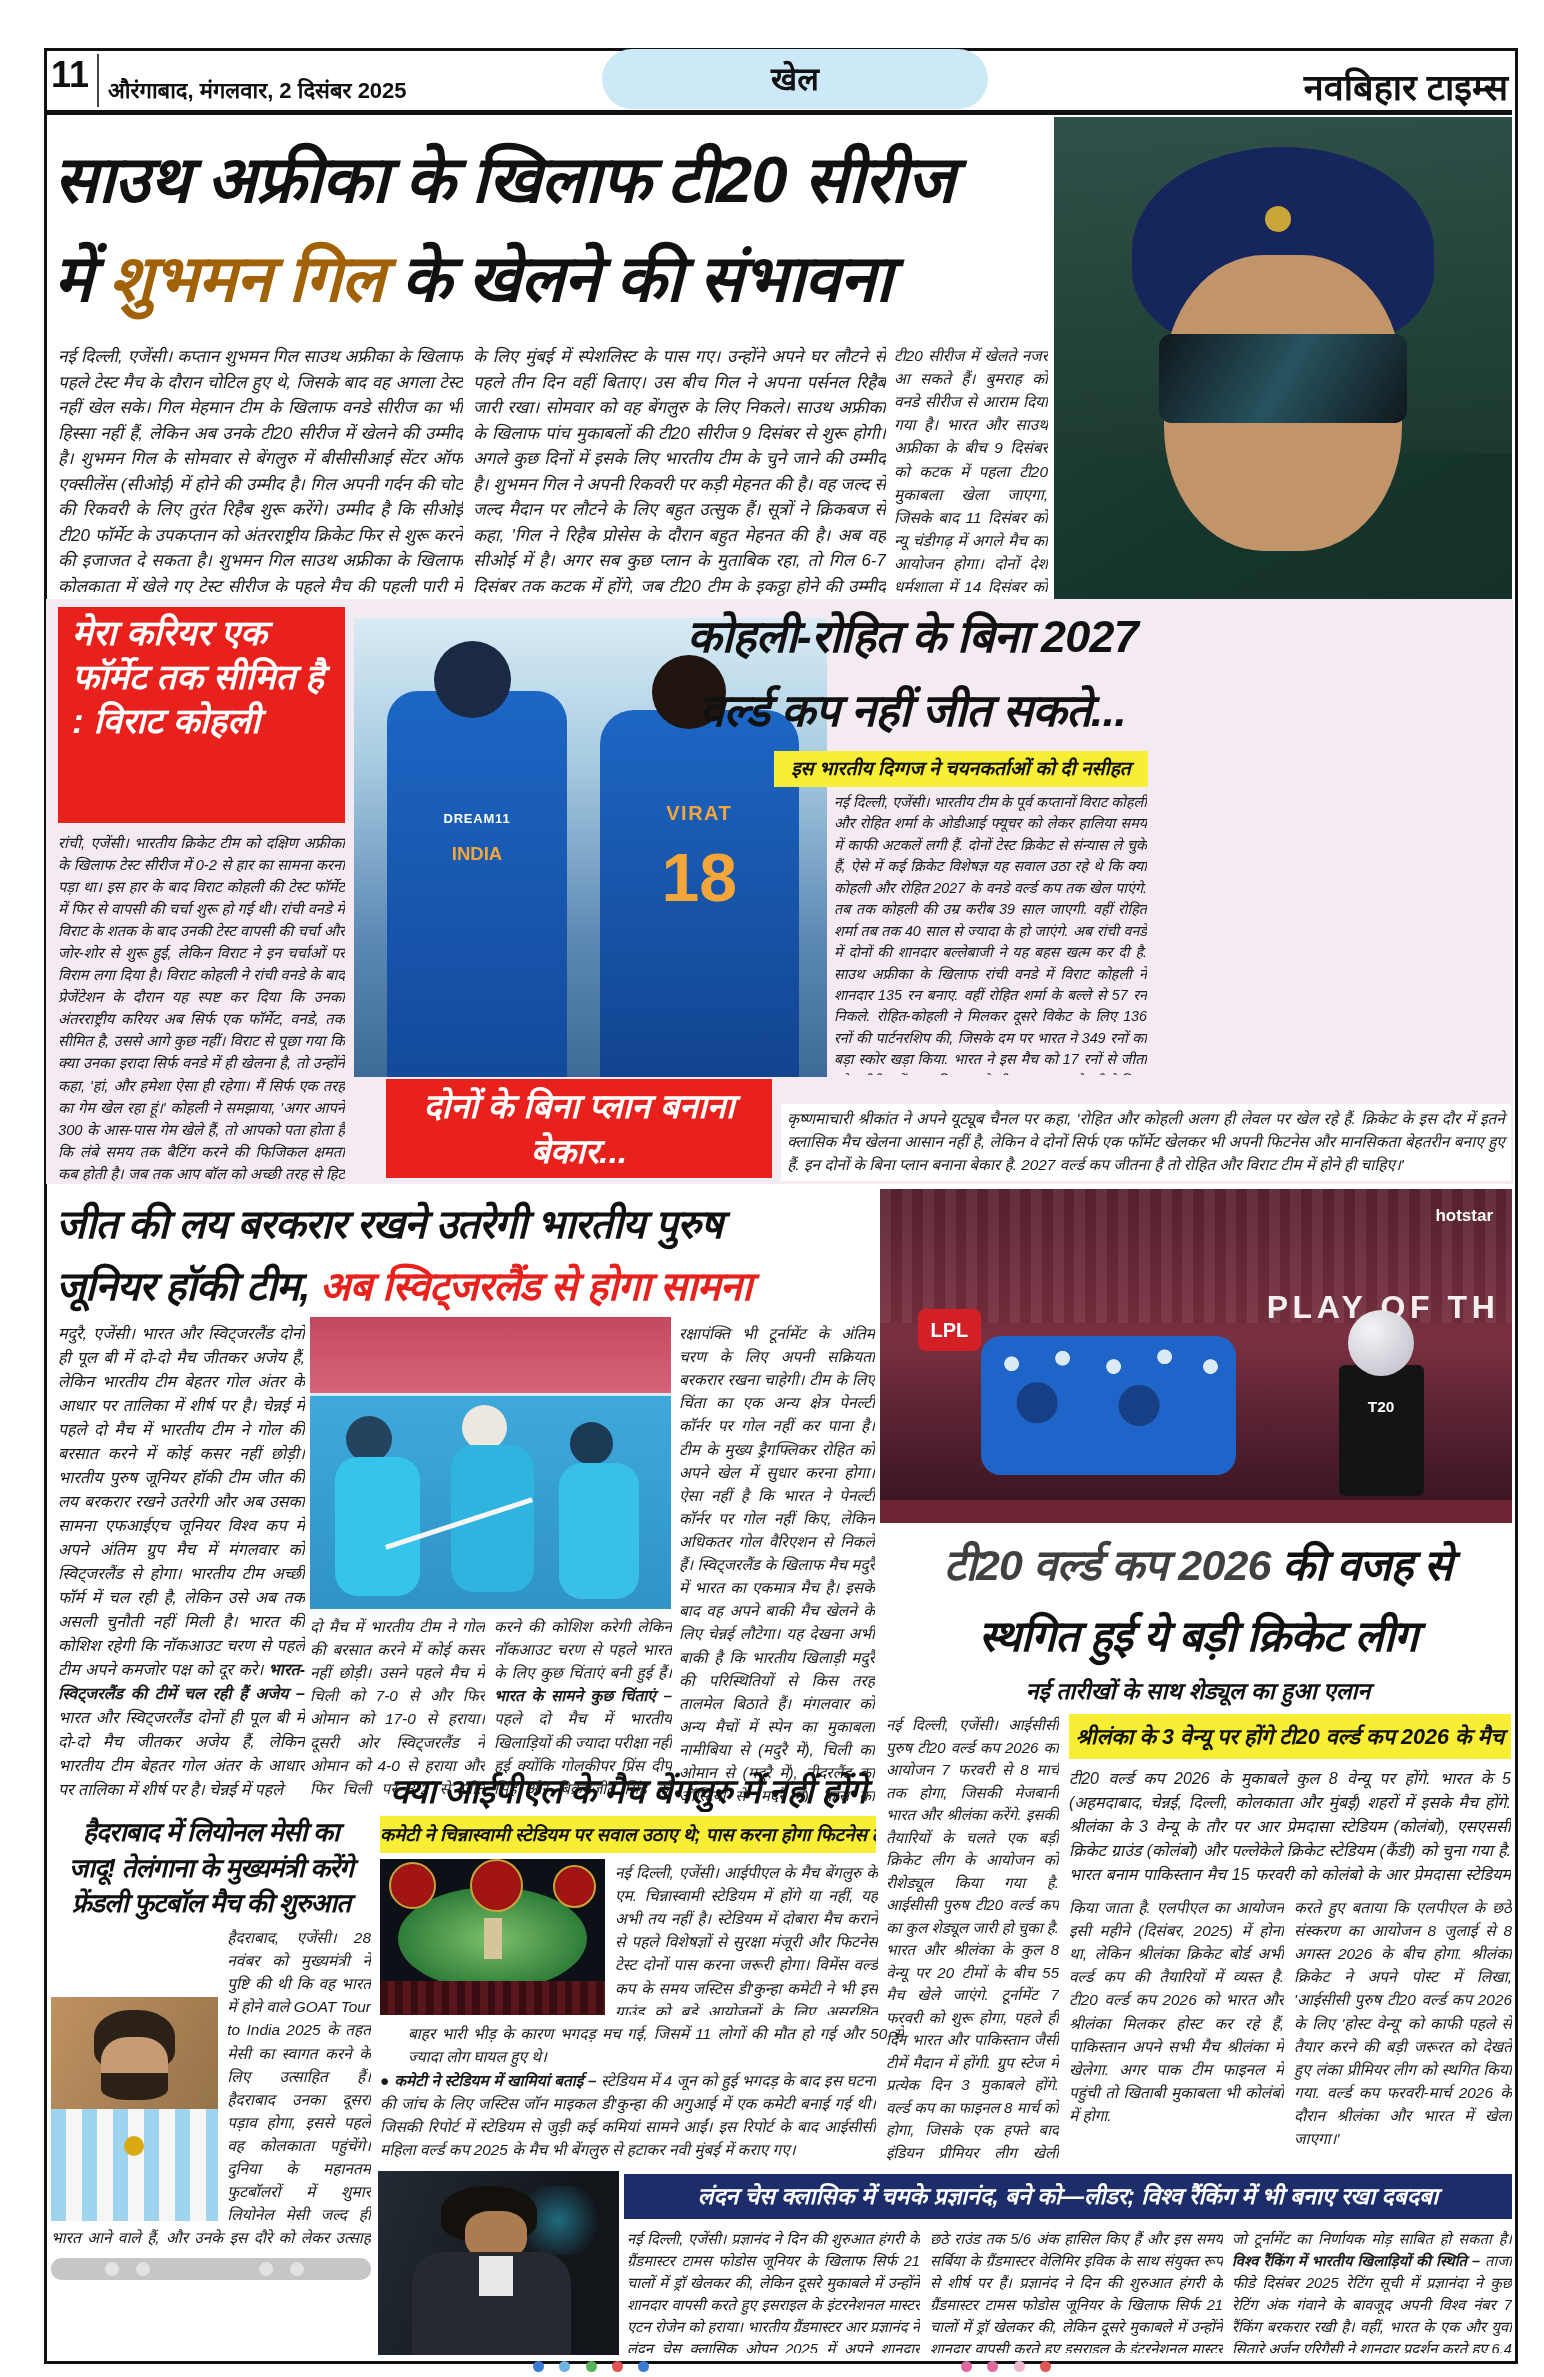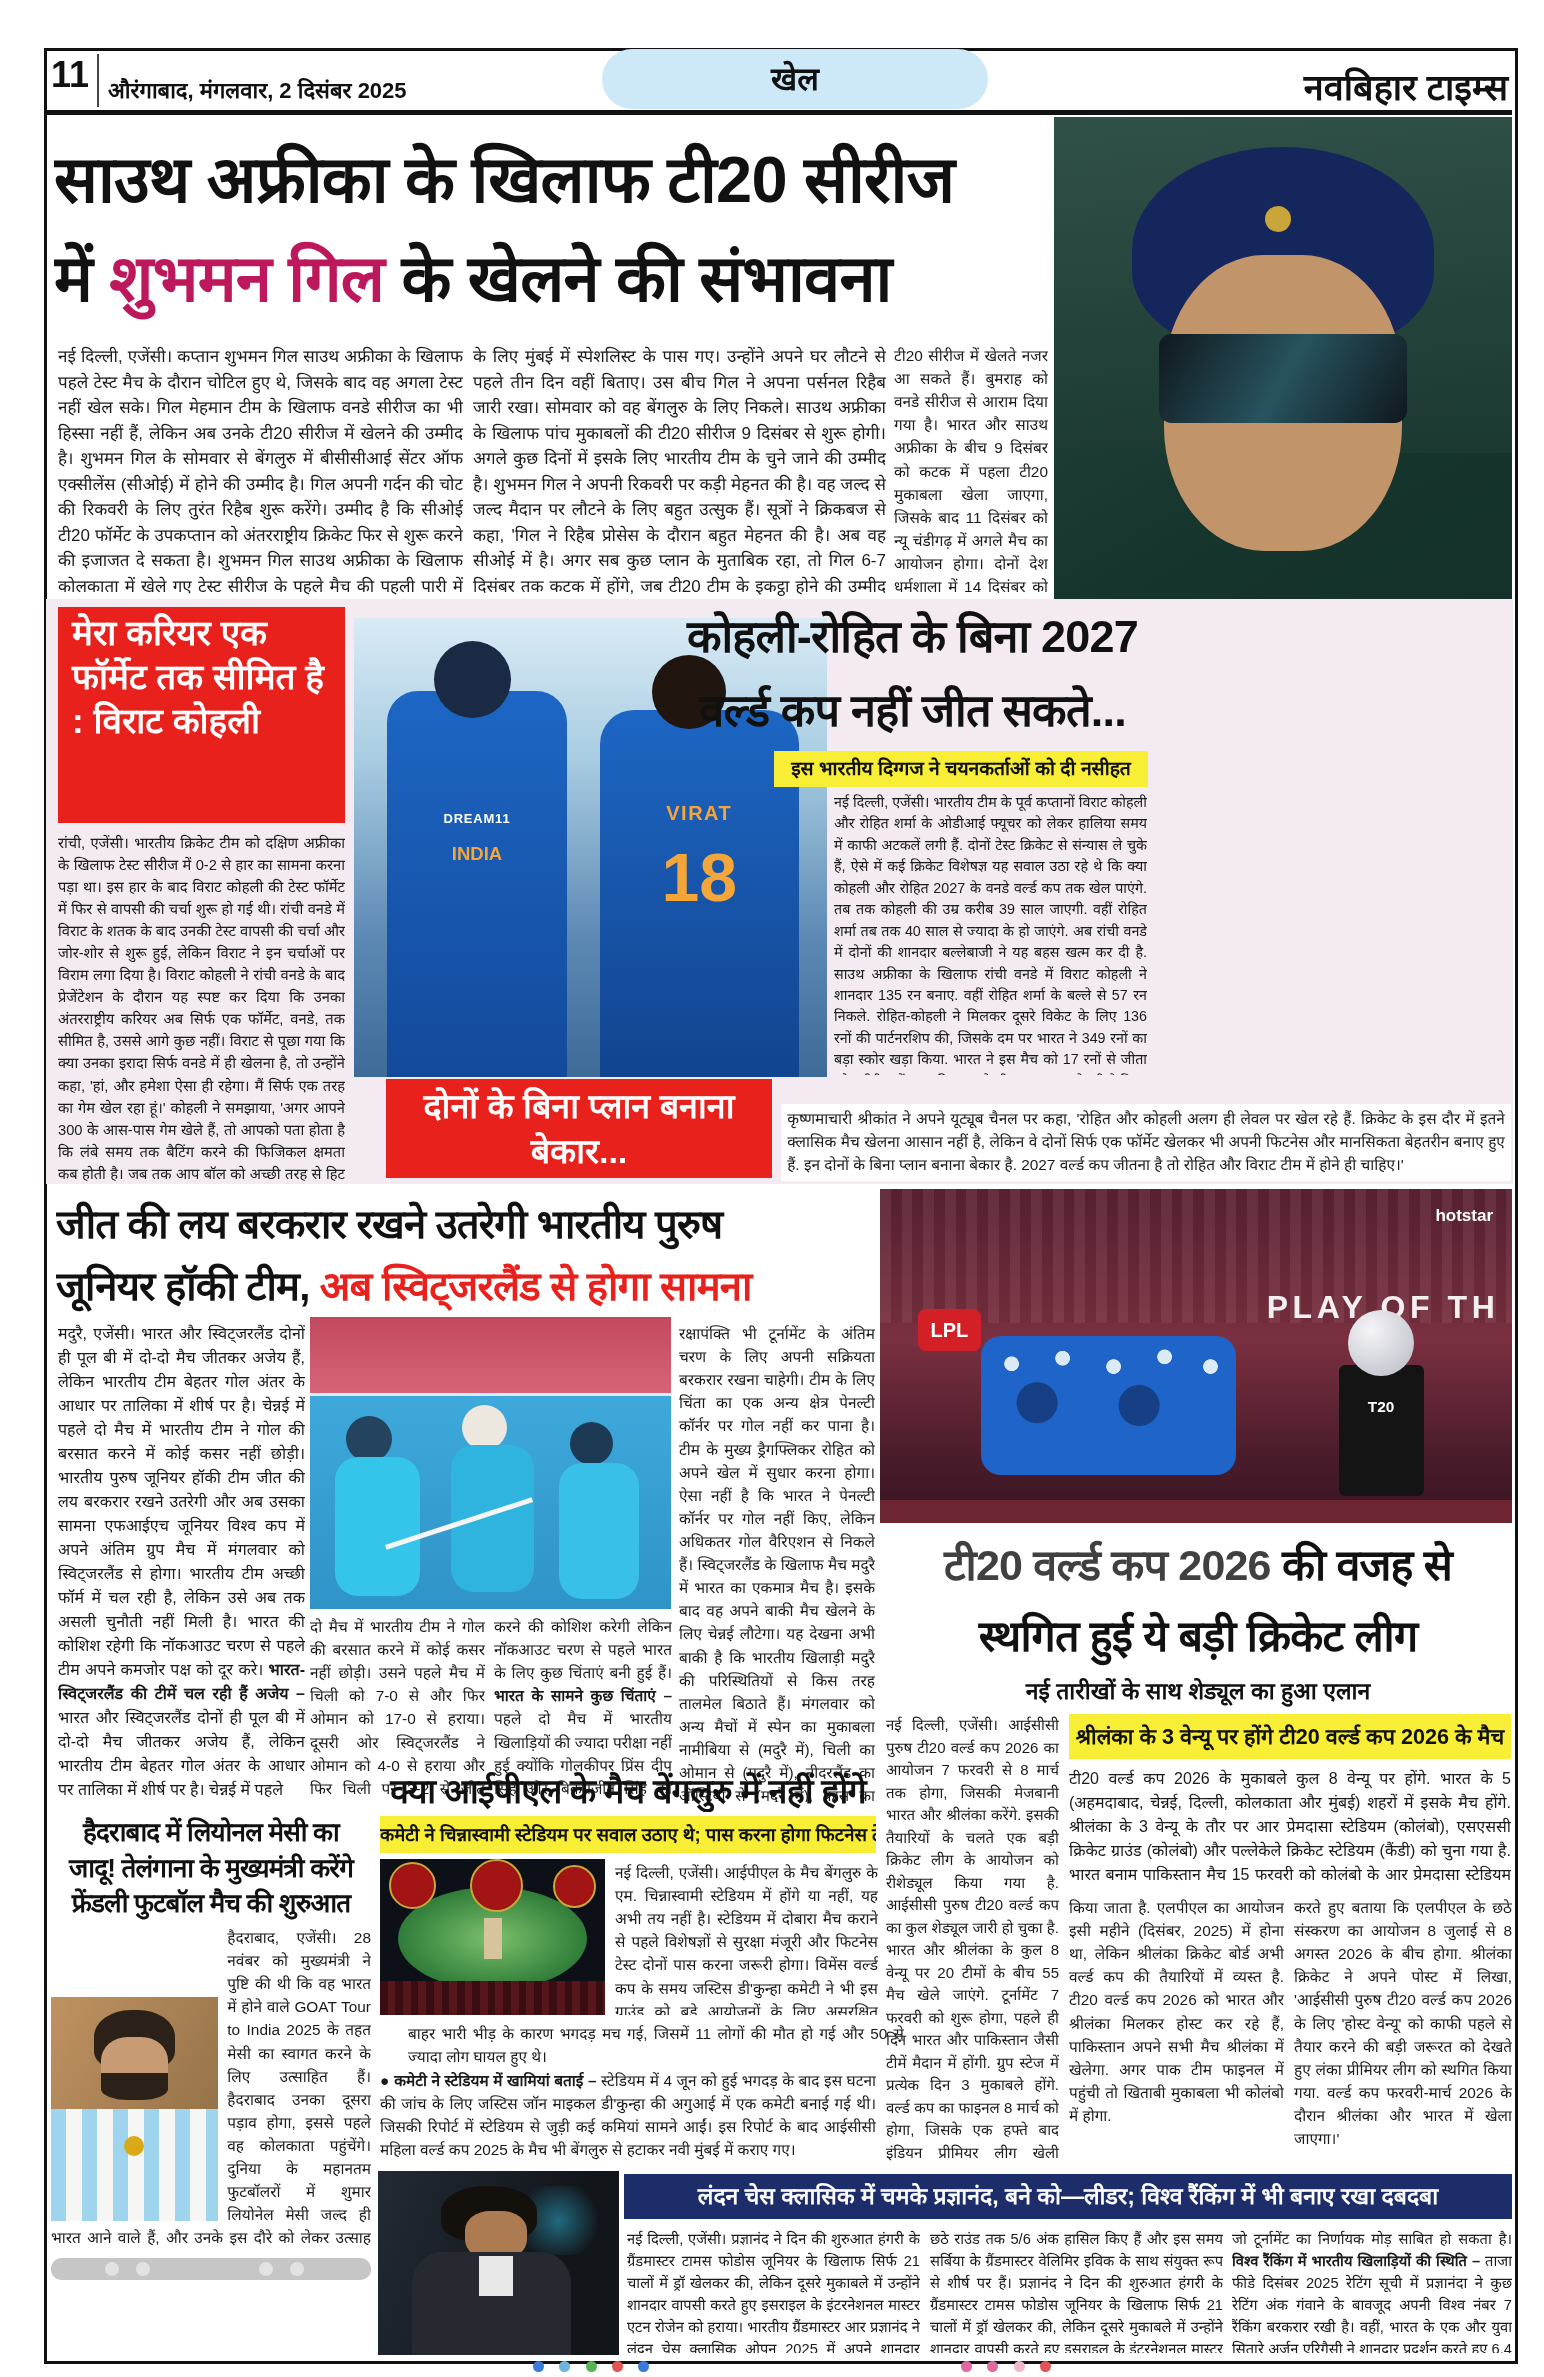--- a/index.html
+++ b/index.html
@@ -2,21 +2,21 @@
 <html style="font-size:12.4px"><head>
 <meta charset="utf-8">
 <style>
   html,body{margin:0;padding:0;background:#fff;}
   body{font-family:"Liberation Sans","DejaVu Sans",sans-serif;color:#111;}
   .page{position:relative;width:1544px;height:2377px;background:#fff;overflow:hidden;}
   .abs{position:absolute;}
   .frame{left:44px;top:48px;width:1468px;height:2310px;border:3.1px solid #111;}
   .hrule{background:#111;}
   .just{text-align:justify;text-justify:inter-word;}
-  .clip{overflow:hidden;}
+  .clip{overflow:hidden;font-style:italic;}
   .bodytxt{font-size:16px;line-height:1.5;color:#1a1a1a;}
   .nowrap{white-space:nowrap;}
   .bold{font-weight:bold;}
   .center{text-align:center;}
   .white{color:#fff;}
   .redbox{background:#e8211d;color:#fff;font-weight:800;}
   .yellow{background:#f8ee35;}
   .photo{position:absolute;overflow:hidden;}
   .headline{font-weight:800;letter-spacing:-0.8px;}
   .dot{border-radius:50%;position:absolute;}
@@ -30,21 +30,21 @@
 
   <div class="abs" style="left:51px;top:54px;width:42px;height:51px;font-size:36px;font-weight:800;">11</div>
   <div class="abs" style="left:97px;top:54px;width:1.5px;height:53px;background:#444;"></div>
   <div class="abs bold" style="left:108px;top:74px;font-size:22px;">औरंगाबाद, मंगलवार, 2 दिसंबर 2025</div>
   <div class="abs center" style="left:602px;top:49px;width:386px;height:60px;background:#cde9f8;border-radius:31px;line-height:60px;font-size:32px;font-weight:800;">खेल</div>
   <div class="abs" style="right:36px;top:62px;font-size:36px;font-weight:800;">नवबिहार टाइम्स</div>
   <div class="abs hrule" style="left:44px;top:110px;width:1468px;height:4.6px;"></div>
 
   <div class="abs headline nowrap clip" style="left:54px;top:133px;width:998px;height:97px;font-size:65px;">साउथ अफ्रीका के खिलाफ टी20 सीरीज</div>
   <div class="abs headline nowrap clip" style="left:54px;top:232px;width:998px;height:100px;font-size:65px;">
-    <span>में </span><span style="color:#be185d;">शुभमन गिल</span><span> के खेलने की संभावना</span>
+    <span>में </span><span style="color:#a16207;">शुभमन गिल</span><span> के खेलने की संभावना</span>
   </div>
 
   <div class="photo" style="left:1054px;top:117px;width:458px;height:987px;background:linear-gradient(150deg,#2a4a42 0%,#16352c 40%,#0f2a23 100%);">
     <div class="abs" style="left:0;top:0;width:100%;height:34%;background:linear-gradient(180deg,#31524a,#1d3b33);opacity:.8;"></div>
     <div class="abs" style="left:17%;top:3%;width:66%;height:21%;background:#14265c;border-radius:50% 50% 40% 40%;"></div>
     <div class="abs" style="left:46%;top:9%;width:26px;height:26px;background:#caa53a;border-radius:50%;"></div>
     <div class="abs" style="left:24%;top:14%;width:52%;height:30%;background:#c2946a;border-radius:42%;"></div>
     <div class="abs" style="left:23%;top:22%;width:54%;height:9%;background:linear-gradient(120deg,#10181d,#27535f 50%,#10181d);border-radius:12.4px;"></div>
     <div class="abs" style="left:-5%;top:58%;width:110%;height:46%;background:#f1f0ec;border-radius:54px 54px 0 0;"></div>
     <div class="abs" style="left:40%;top:58%;width:20%;height:14%;background:#e0dfda;border-radius:0 0 40% 40%;"></div>

